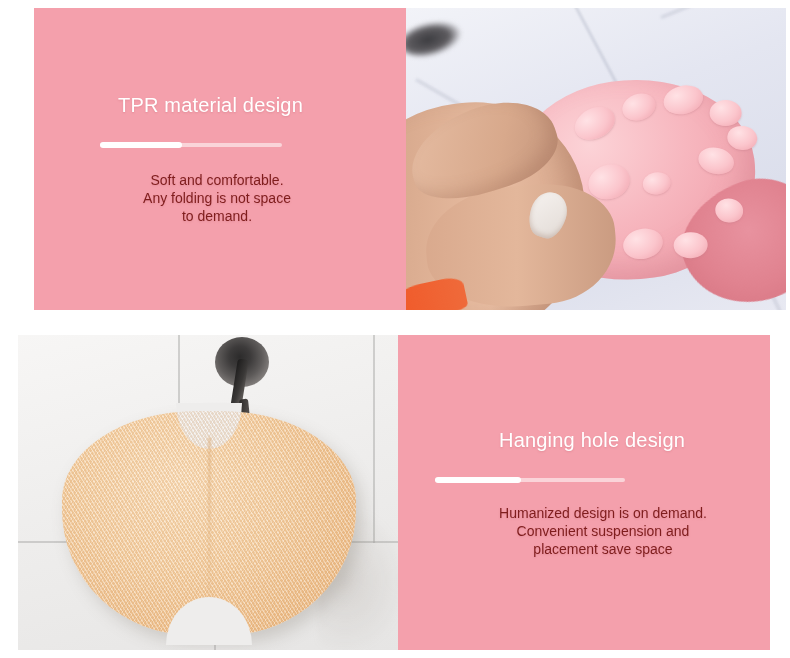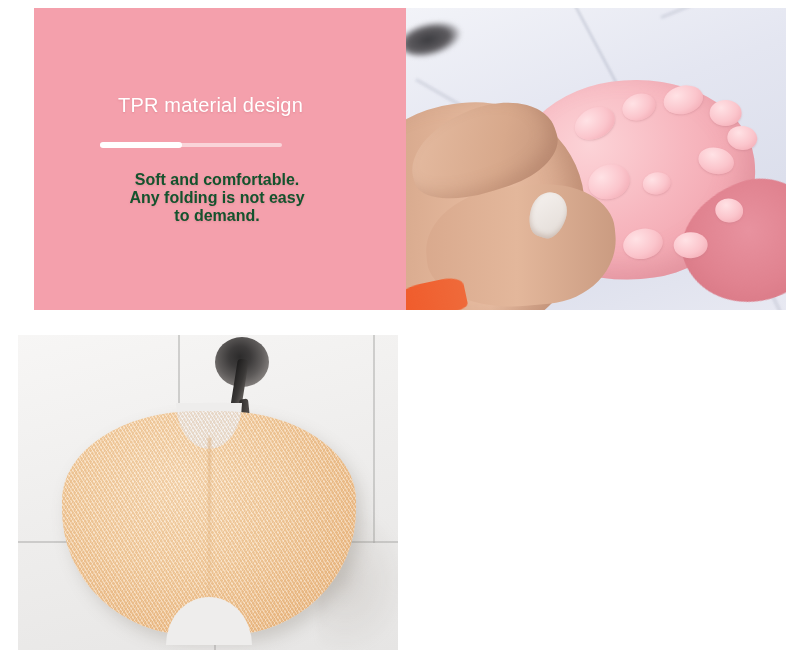--- a/index.html
+++ b/index.html
@@ -73,23 +73,23 @@
     width: 45%;
     height: 6px;
     border-radius: 3px;
     background: #ffffff;
   }
   .copy-top .rule    { margin-left: 0px; width: 182px; }
   .copy-bottom .rule { margin-left: 0px;  width: 190px; }
 
   .body-copy {
     margin-top: 24px;
-    color: #14532d;
-    font-size: 16px;
-    font-weight: 700;
+    color: #7f1d1d;
+    font-size: 14px;
+    font-weight: 400;
     line-height: 18px;
     text-align: center;
     text-shadow: 0 1px 2px rgba(190,95,110,0.28);
   }
   .copy-top .body-copy    { width: 214px; margin-left: 10px; }
   .copy-bottom .body-copy { width: 320px; margin-left: 8px; margin-top: 22px; }
   .body-copy .line { display: block; white-space: nowrap; }
 
   
   .photo {
@@ -299,21 +299,21 @@
 
 <div class="page">
 
   <div class="row row-top">
 
     <div class="copy-panel copy-top">
       <div class="heading">TPR material design</div>
       <div class="rule"></div>
       <div class="body-copy">
         <span class="line">Soft and comfortable.</span>
-        <span class="line">Any folding is not easy</span>
+        <span class="line">Any folding is not space</span>
         <span class="line">to demand.</span>
       </div>
     </div>
 
     <div class="photo photo-hand">
       <div class="tile-bg"></div>
       <div class="grout g1"></div>
       <div class="grout g2"></div>
       <div class="grout g3"></div>
       <div class="grout g4"></div>
@@ -359,16 +359,25 @@
       <div class="suction"></div>
       <div class="hook-arm"></div>
       <div class="hook-tip"></div>
 
       <div class="brush-tan">
         <div class="bristles"></div>
         <div class="center-seam"></div>
       </div>
     </div>
 
+    <div class="copy-panel copy-bottom">
+      <div class="heading">Hanging hole design</div>
+      <div class="rule"></div>
+      <div class="body-copy">
+        <span class="line">Humanized design is on demand.</span>
+        <span class="line">Convenient suspension and</span>
+        <span class="line">placement save space</span>
+      </div>
+    </div>
 
   </div>
 
 </div>
 
 </body></html>

